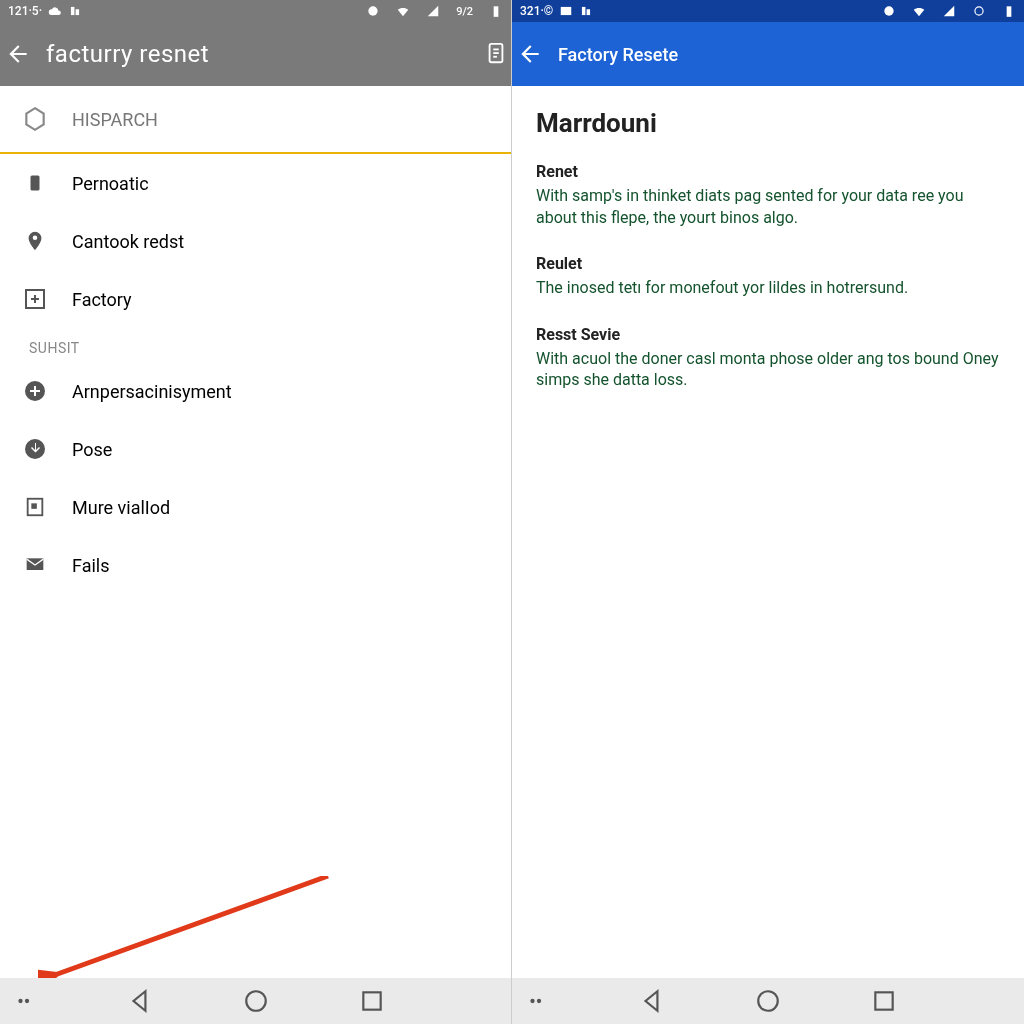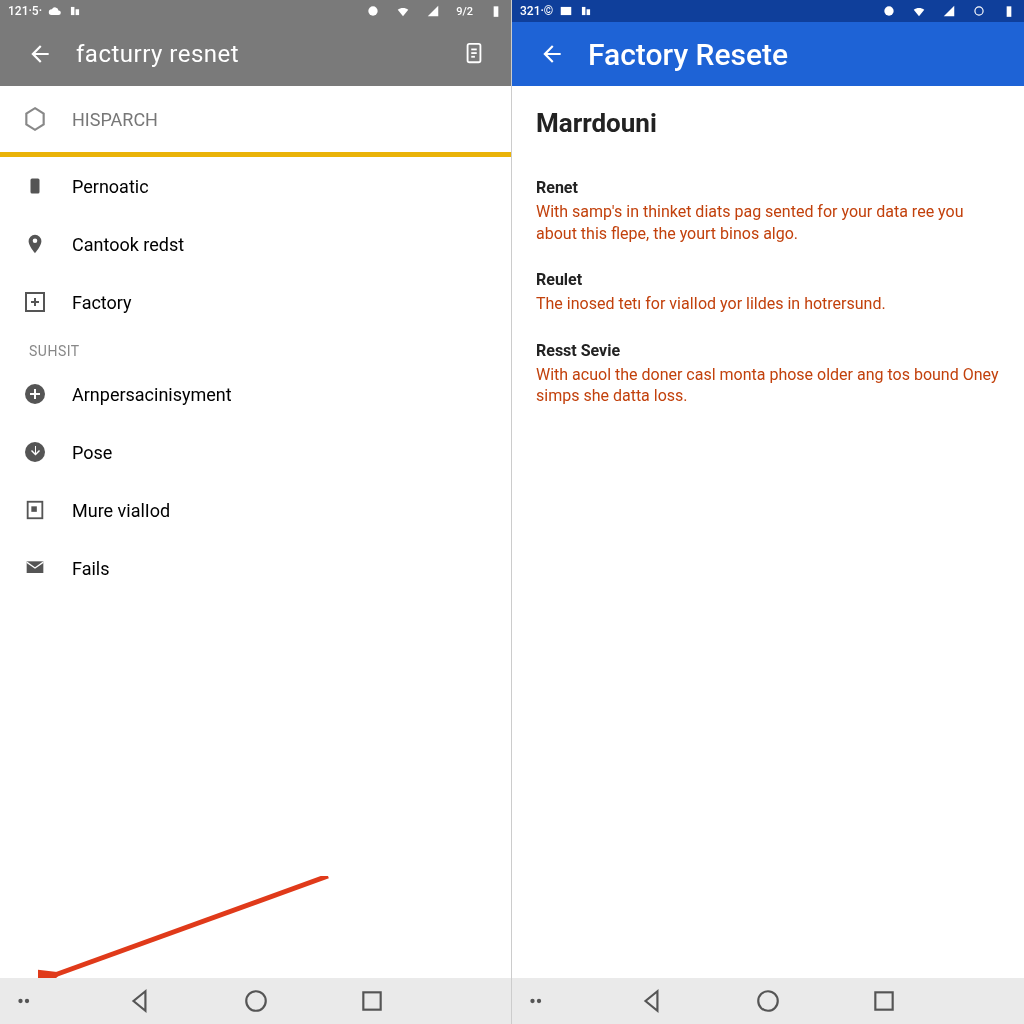--- a/index.html
+++ b/index.html
@@ -36,53 +36,53 @@
     .status-bar.blue  { background: #0f3f9b; color: #fff; }
     .status-left { display: flex; align-items: center; gap: 6px; }
     .status-right { display: flex; align-items: center; gap: 16px; }
     .s-icon { width: 14px; height: 14px; display: inline-block; }
 
     
     .appbar {
       height: 64px;
       display: flex;
       align-items: center;
-      padding: 0 26px;
-      gap: 22px;
+      padding: 0 4px;
+      gap: 14px;
       color: #fff;
     }
     .appbar.grey { background: #7a7a7a; }
     .appbar.blue { background: #1e63d6; }
     .appbar .title1 { font-size: 24px; letter-spacing: 0.5px; font-weight: 400; }
-    .appbar .title2 { font-size: 30px; font-weight: 500; }
+    .appbar .title2 { font-size: 18px; font-weight: 500; }
     .appbar .spacer { flex: 1; }
     .back-btn { width: 28px; height: 28px; display:flex; align-items:center; justify-content:center; cursor:pointer; }
     .trail-icon { width: 22px; height: 26px; }
 
     
-    .section1 { border-bottom: 5px solid #eab308; }
+    .section1 { border-bottom: 2px solid #eab308; }
     .row {
       display: flex; align-items: center; gap: 24px;
       padding: 16px 22px;
       font-size: 18px; color: #000000;
       cursor: pointer;
     }
     .row.header1 { color: #777; padding-top: 20px; padding-bottom: 20px; }
     .group-label {
       font-size: 14px; color: #888; letter-spacing: 0.5px;
       padding: 12px 18px 6px 29px;
     }
     .ic { width: 26px; height: 26px; color:#555; display:flex; align-items:center; justify-content:center; flex-shrink:0; }
 
     
     .content-right { padding: 22px 24px; color:#222; }
-    .hdr { font-size: 26px; font-weight: 700; margin-bottom: 40px; }
+    .hdr { font-size: 26px; font-weight: 700; margin-bottom: 24px; }
     .block { margin-bottom: 26px; }
     .block h3 { font-size: 16px; font-weight: 700; margin-bottom: 4px; }
-    .block p { font-size: 16px; color:#c2410c; line-height: 1.35; }
+    .block p { font-size: 16px; color:#14532d; line-height: 1.35; }
 
     
     .navbar {
       position: absolute; bottom: 0; left: 0; right: 0;
       height: 46px;
       background: #eaeaea;
       display: flex; align-items: center; justify-content: space-between;
       padding: 0 14px;
     }
     .nav-center { display:flex; gap: 90px; align-items:center; }
@@ -291,21 +291,21 @@
 
   <div class="content-right">
     <div class="hdr">Marrdouni</div>
 
     <div class="block">
       <h3>Renet</h3>
       <p>With samp's in thinket diats pag sented for your data ree you about this flepe, the yourt binos algo.</p>
     </div>
     <div class="block">
       <h3>Reulet</h3>
-      <p>The inosed tetı for vialIod yor lildes in hotrersund.</p>
+      <p>The inosed tetı for monefout yor lildes in hotrersund.</p>
     </div>
     <div class="block">
       <h3>Resst Sevie</h3>
       <p>With acuol the doner casl monta phose older ang tos bound Oney simps she datta loss.</p>
     </div>
   </div>
 
   <div class="navbar">
     <svg class="nav-btn" viewBox="0 0 24 24">
         <circle cx="6" cy="12" r="2" fill="#555"></circle>

